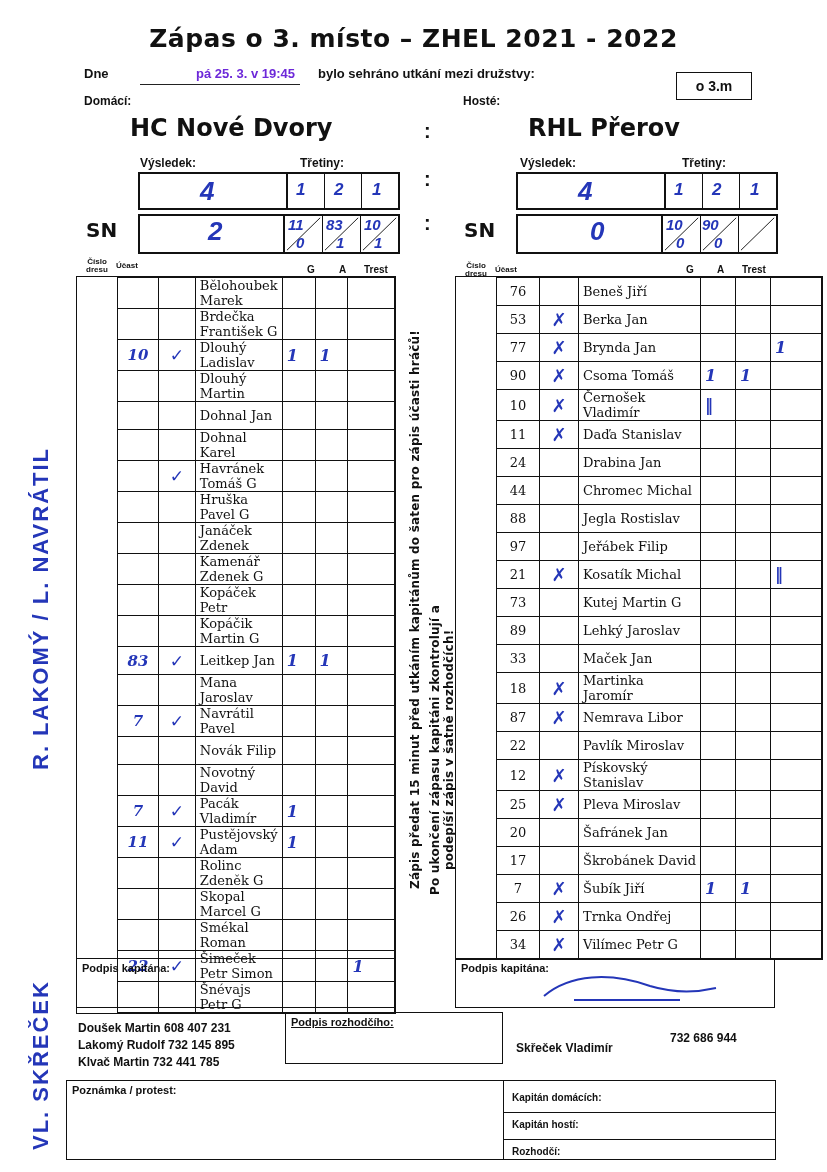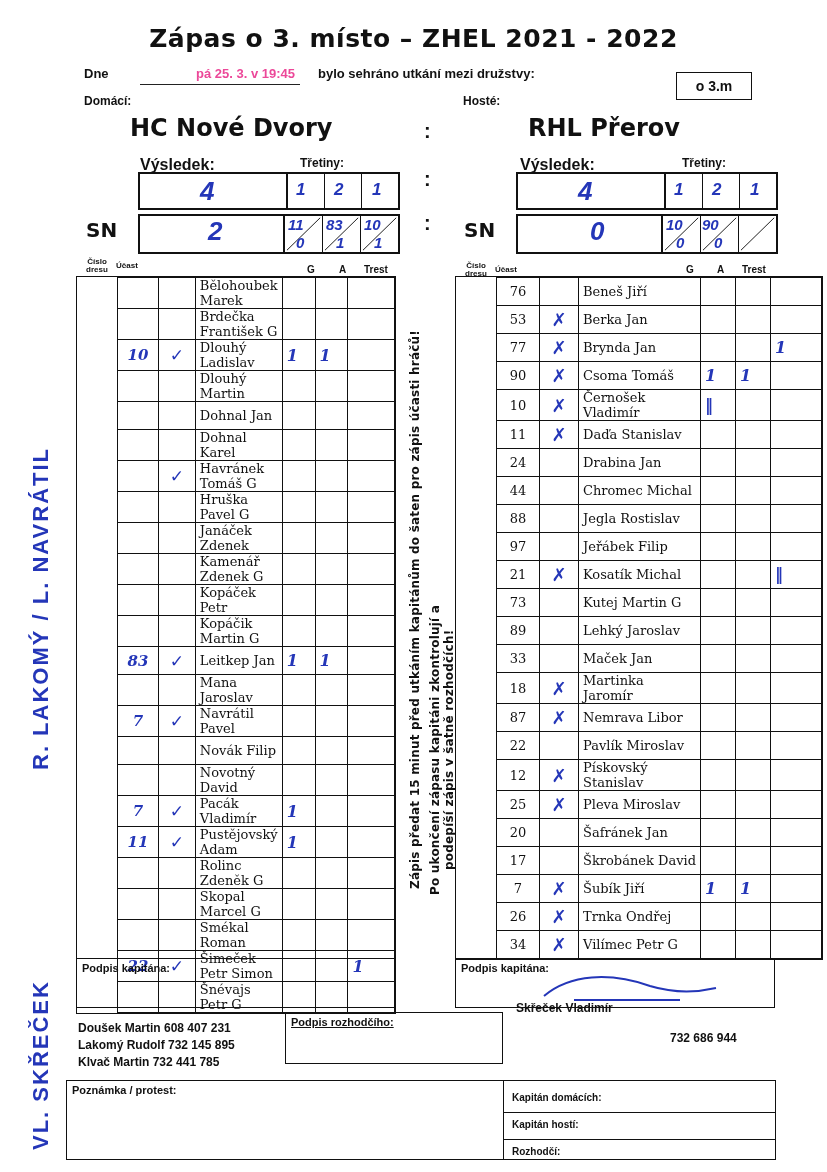--- a/index.html
+++ b/index.html
@@ -43,21 +43,21 @@
 
   
   .dom-label{position:absolute;left:84px;top:94px;font-size:12px;font-weight:700;}
   .hos-label{position:absolute;left:463px;top:94px;font-size:12px;font-weight:700;}
   .team-home{position:absolute;left:130px;top:114px;font-size:24px;font-weight:700;font-family:"DejaVu Sans",sans-serif;}
   .team-away{position:absolute;left:528px;top:114px;font-size:24px;font-weight:700;font-family:"DejaVu Sans",sans-serif;}
 
   .colon{position:absolute;left:424px;font-size:20px;font-weight:700;}
 
   
-  .vys-label{position:absolute;font-size:16px;font-weight:700;}
+  .vys-label{position:absolute;font-size:12px;font-weight:700;}
   .tre-label{position:absolute;font-size:12px;font-weight:700;}
 
   .resbox{position:absolute;border:2px solid #111;box-sizing:border-box;display:flex;}
   .resbox .big{flex:0 0 auto;border-right:2px solid #111;position:relative;}
   .resbox .third{flex:1 1 auto;border-right:1px solid #111;position:relative;}
   .resbox .third:last-child{border-right:none;}
 
   .snbox{position:absolute;border:2px solid #111;box-sizing:border-box;display:flex;}
   .snbox .big{border-right:2px solid #111;position:relative;}
   .snbox .cell{position:relative;border-right:1px solid #111;}
@@ -125,21 +125,21 @@
   .stat-hw{color:#2436b8;font-style:italic;font-weight:700;font-size:16px;}
 </style>
 </head>
 <body>
 
 <div class="sheet">
 
   <div class="title">Zápas o 3. místo – ZHEL 2021 - 2022</div>
 
   <div class="dne-label">Dne</div>
-  <div class="dne-value hw" style="font-style:normal;color:#ec4899;">pá 25. 3. v 19:45</div>
+  <div class="dne-value hw" style="font-style:normal;color:#6d28d9;">pá 25. 3. v 19:45</div>
   <div class="dne-rule"></div>
   <div class="bylo">bylo sehráno utkání mezi družstvy:</div>
   <div class="ozm">o 3.m</div>
 
   <div class="dom-label">Domácí:</div>
   <div class="hos-label">Hosté:</div>
   <div class="team-home">HC Nové Dvory</div>
   <div class="team-away">RHL Přerov</div>
 
   <div class="colon" style="top:120px;">:</div>
@@ -655,21 +655,21 @@
   <div class="contact" style="left:78px;top:1020px;">
     <div>Doušek Martin 608 407 231</div>
     <div>Lakomý Rudolf   732 145 895</div>
     <div>Klvač Martin 732 441 785</div>
   </div>
 
   <div class="box" style="left:285px;top:1012px;width:218px;height:52px;text-decoration:underline;">
     <span class="lbl">Podpis rozhodčího:</span>
   </div>
 
-  <div class="contact-r" style="left:516px;top:1000px;text-align:center;">Skřeček Vladimír</div>
+  <div class="contact-r" style="left:516px;top:1040px;text-align:center;">Skřeček Vladimír</div>
   <div class="contact-r" style="left:670px;top:1030px;">732 686 944</div>
 
   <div class="box" style="left:66px;top:1080px;width:710px;height:80px;">
     <span class="lbl">Poznámka / protest:</span>
   </div>
   <div style="position:absolute;left:503px;top:1080px;height:80px;border-left:1.5px solid #111;"></div>
   <div class="kap-lines" style="left:512px;top:1084px;">
     <div>Kapitán domácích:</div>
     <div>Kapitán hostí:</div>
     <div>Rozhodčí:</div>

